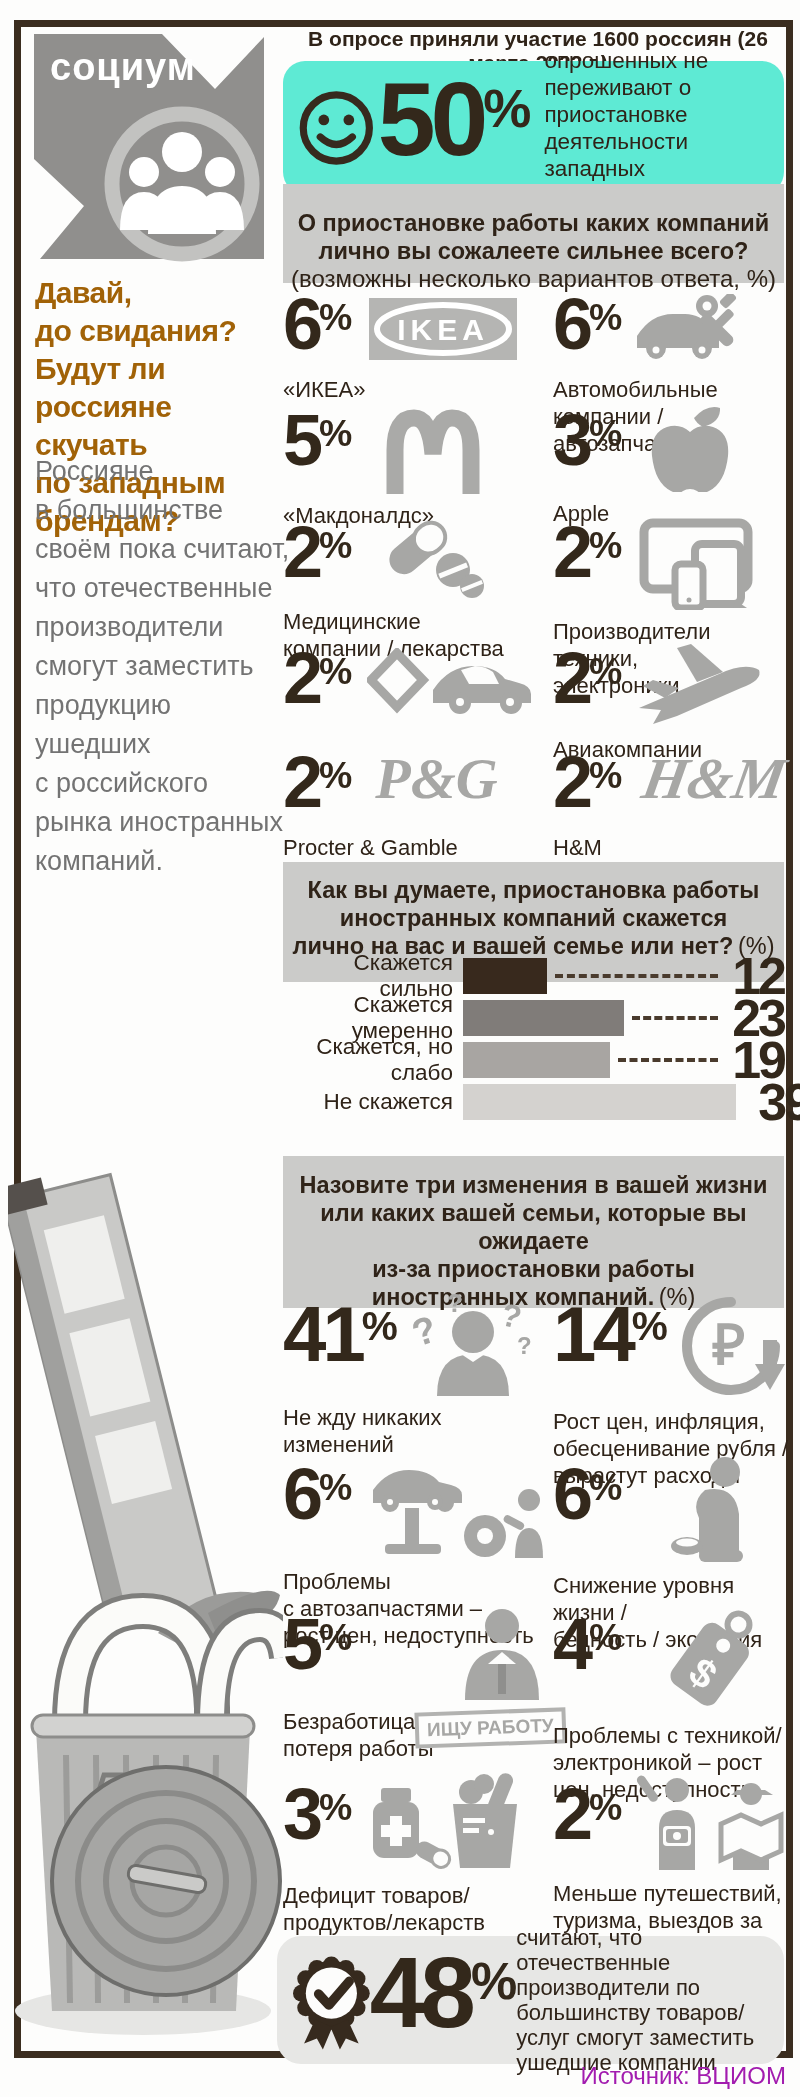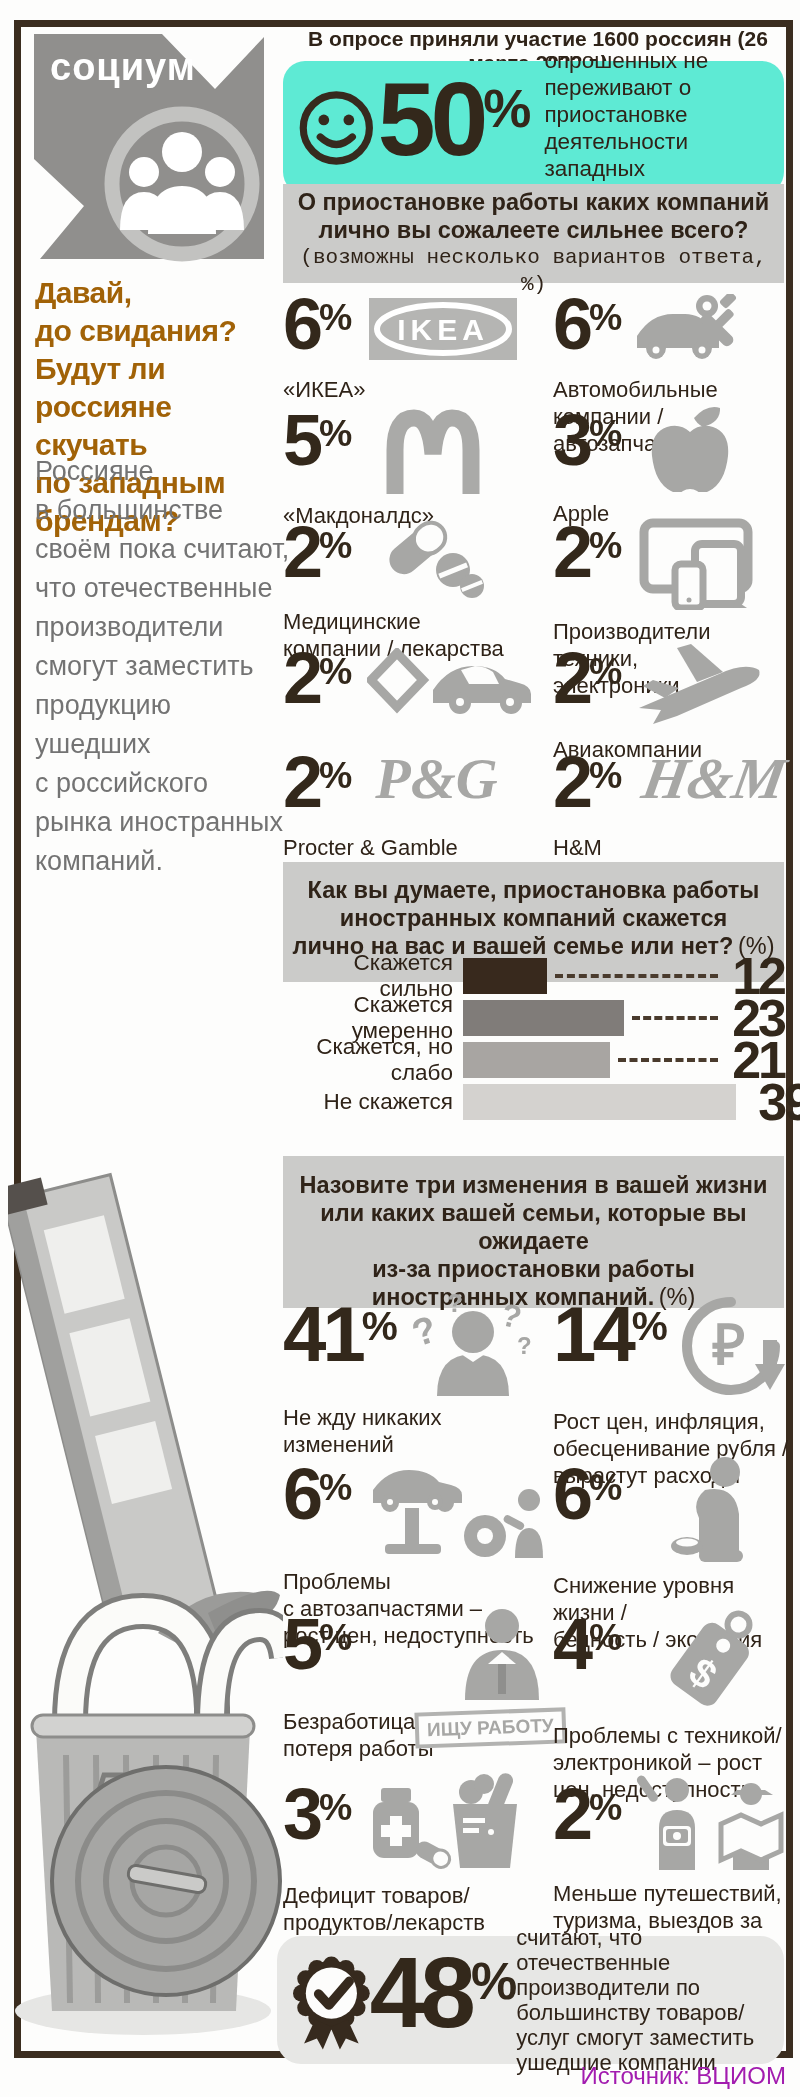--- a/index.html
+++ b/index.html
@@ -17,22 +17,22 @@
             border-radius:22px;display:flex;align-items:center;padding:0;}
   .hero-num{font-size:104px;font-weight:800;letter-spacing:-5px;color:#33281b;
             line-height:100px;margin-left:2px;}
   .sup{font-size:0.52em;position:relative;top:-0.52em;letter-spacing:-1px;}
   .hero-text{font-size:22.5px;line-height:27px;margin-left:14px;width:262px;}
 
   .panel{left:283px;width:501px;background:#cbcbc9;text-align:center;
          box-sizing:border-box;}
   .panel-title{font-size:23.5px;font-weight:bold;line-height:28px;}
   .panel-unit{font-weight:normal;}
-  .panel-sub{font-size:21px;line-height:27px;font-family:Liberation Mono, monospace;}
-  #q1-panel{top:184px;height:99px;padding-top:4px;}
+  .panel-sub{font-size:24px;line-height:27px;}
+  #q1-panel{top:184px;height:99px;padding-top:25px;}
   #q2-panel{top:862px;height:120px;padding-top:14px;}
   #q3-panel{top:1156px;height:152px;padding-top:15px;}
 
   .sidebar-title{left:35px;top:274px;width:250px;font-size:30px;line-height:38px;
                  font-weight:800;color:#a16207;letter-spacing:-0.5px;}
   .sidebar-body{left:35px;top:452px;width:255px;font-size:27px;line-height:39px;
                 color:#737373;}
 
   .stat-item{position:absolute;z-index:2;}
   .stat-head{display:flex;align-items:flex-start;}
@@ -287,21 +287,21 @@
     <div class="chart-row">
       <div class="chart-label">Скажется умеренно</div>
       <div class="bar bar-1" style="width: 161px;"></div>
       <div class="dash"></div>
       <div class="chart-num">23</div>
     </div>
     <div class="chart-row">
       <div class="chart-label">Скажется, но слабо</div>
       <div class="bar bar-2" style="width: 147px;"></div>
       <div class="dash"></div>
-      <div class="chart-num">21</div>
+      <div class="chart-num">19</div>
     </div>
     <div class="chart-row">
       <div class="chart-label">Не скажется</div>
       <div class="bar bar-3" style="width: 273px;"></div>
       <div class="dash" style="border:none"></div>
       <div class="chart-num">39</div>
     </div>
   </div>
 
   <div class="abs panel" id="q3-panel">

